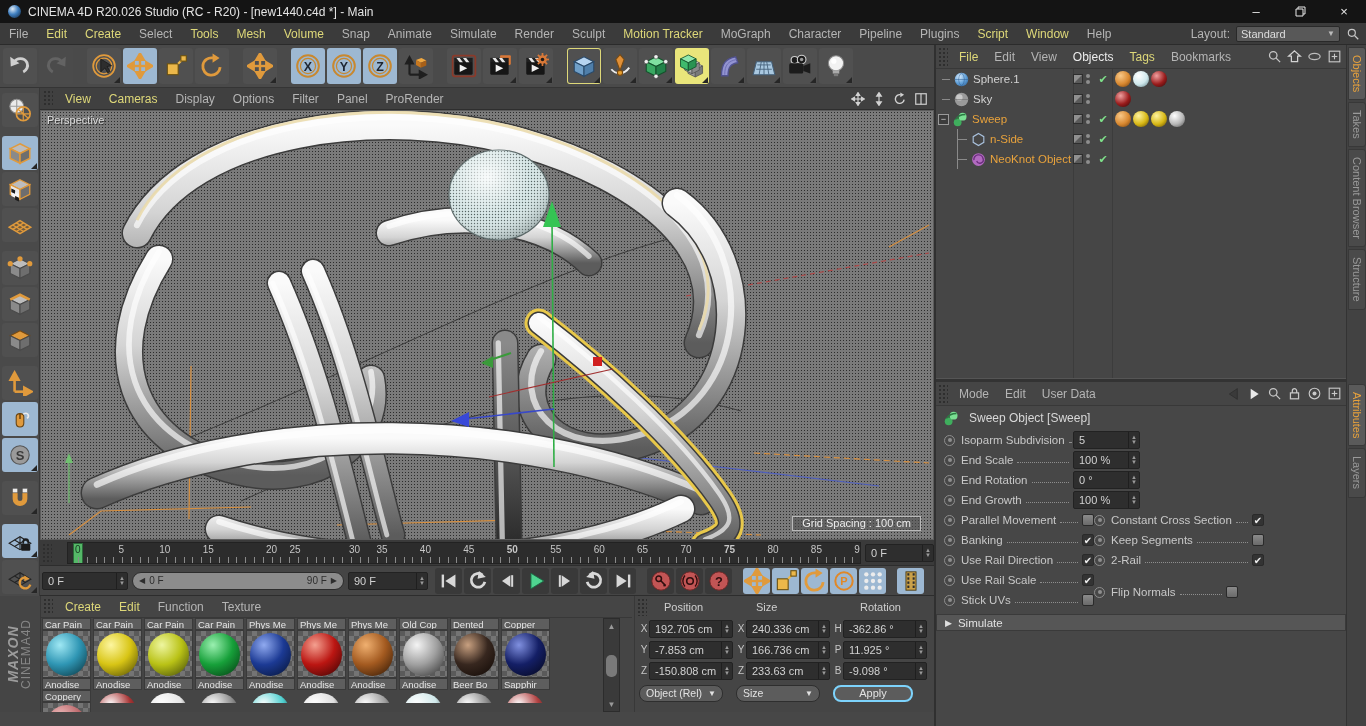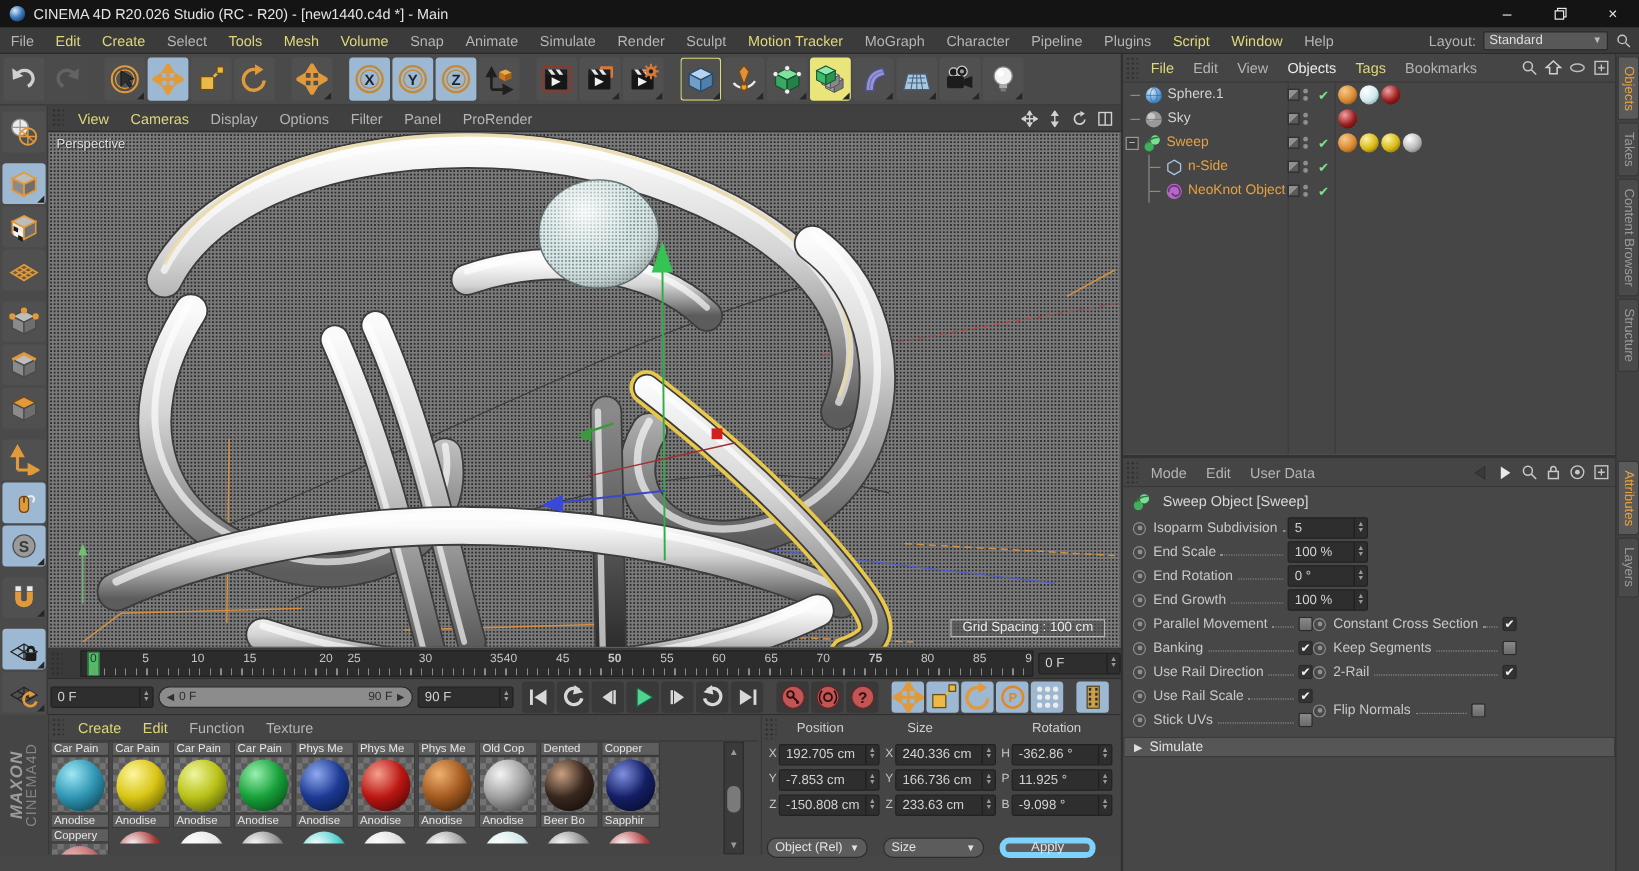--- a/index.html
+++ b/index.html
@@ -105,25 +105,25 @@
 #mats-scroll .sarr{height:14px;color:#9a9a9a;font-size:8px;display:flex;align-items:center}
 #mats-thumb{width:11px;height:22px;background:#7a7a7a;border-radius:5px;margin-top:22px}
 
 #coords{position:absolute;left:634px;top:0;width:300px;height:116px;border-left:1px solid #383838;
   font-size:11px;color:#cfcfcf}
 #coord-head{display:flex;align-items:center;height:22px}
 #coord-head span{display:inline-block}
 .co-row{display:flex;align-items:center;height:21px;padding-left:4px}
 .co-lbl{width:10px;text-align:center;color:#c6c6c6;font-size:10px}
 .co-field{width:84px;margin-right:3px}
-.co-foot{display:flex;align-items:center;height:22px;padding-left:4px;margin-top:14px}
+.co-foot{display:flex;align-items:center;height:22px;padding-left:4px;margin-top:1px}
 .dropdown{width:84px;height:17px;background:#5c5c5c;border:1px solid #2e2e2e;border-radius:8px;
   display:flex;align-items:center;padding:0 6px;font-size:10.5px;color:#e2e2e2;margin-right:13px}
 .dropdown .arr{margin-left:auto;font-size:8px}
-#apply-btn{width:80px;height:17px;background:#5c5c5c;border:5px solid #7dd3fc;border-radius:8px;
+#apply-btn{width:80px;height:17px;background:#5c5c5c;border:2px solid #7dd3fc;border-radius:8px;
   display:flex;align-items:center;justify-content:center;color:#e2e2e2;font-size:11px}
 
 #statusbar{position:absolute;left:0;top:712px;width:934px;height:14px;background:#3d3d3d;
   display:flex;align-items:center;font-size:11px;color:#ababab;border-top:1px solid #2d2d2d}
 
 #vsep{position:absolute;left:934px;top:45px;width:2px;height:681px;background:#303030}
 #rightpanel{position:absolute;left:936px;top:45px;width:430px;height:681px;background:#474747}
 #rp-content{position:absolute;left:0;top:0;width:410px;height:681px}
 #sidetabs{position:absolute;right:0;top:0;width:20px;height:681px;background:#424242;border-left:1px solid #333}
 .sidetab{writing-mode:vertical-rl;font-size:11px;color:#9a9a9a;background:#4a4a4a;border:1px solid #383838;
@@ -776,21 +776,21 @@
     <div id="ruler">
       <div id="playhead"></div>
       <div id="ruler-ticks"></div>
     <span class="tick-label" style="left: 10px; color: rgb(23, 58, 34);">0</span>
         <span class="tick-label" style="left: 53.4444px;">5</span>
         <span class="tick-label" style="left: 96.8889px;">10</span>
         <span class="tick-label" style="left: 140.333px;">15</span>
         <span class="tick-label" style="left: 183.778px; margin-left: 20px;">20</span>
         <span class="tick-label" style="left: 227.222px;">25</span>
         <span class="tick-label" style="left: 270.667px; margin-left: 16px;">30</span>
-        <span class="tick-label" style="left: 314.111px; margin-left: 32px;">35</span>
+        <span class="tick-label" style="left: 314.111px;">35</span>
         <span class="tick-label" style="left: 357.556px;">40</span>
         <span class="tick-label" style="left: 401px;">45</span>
         <span class="tick-label" style="left: 444.444px; font-weight: bold;">50</span>
         <span class="tick-label" style="left: 487.889px;">55</span>
         <span class="tick-label" style="left: 531.333px;">60</span>
         <span class="tick-label" style="left: 574.778px;">65</span>
         <span class="tick-label" style="left: 618.222px;">70</span>
         <span class="tick-label" style="left: 661.667px; font-weight: bold;">75</span>
         <span class="tick-label" style="left: 705.111px;">80</span>
         <span class="tick-label" style="left: 748.556px;">85</span>

